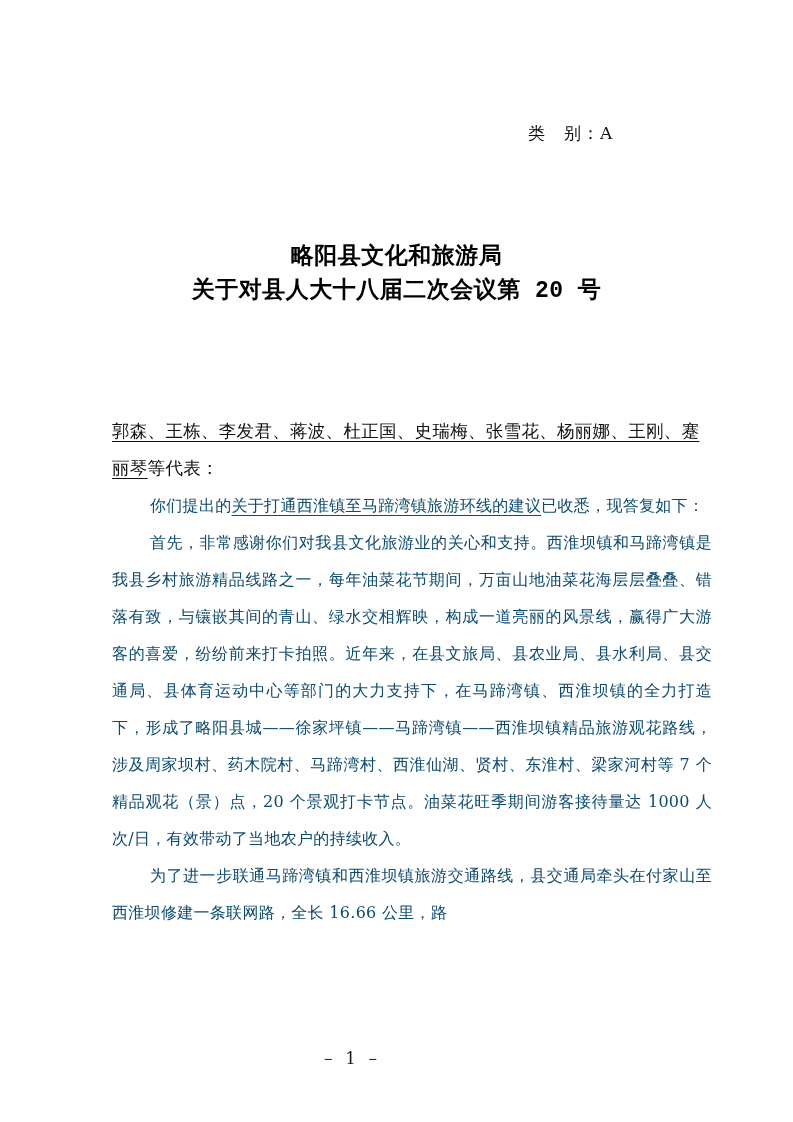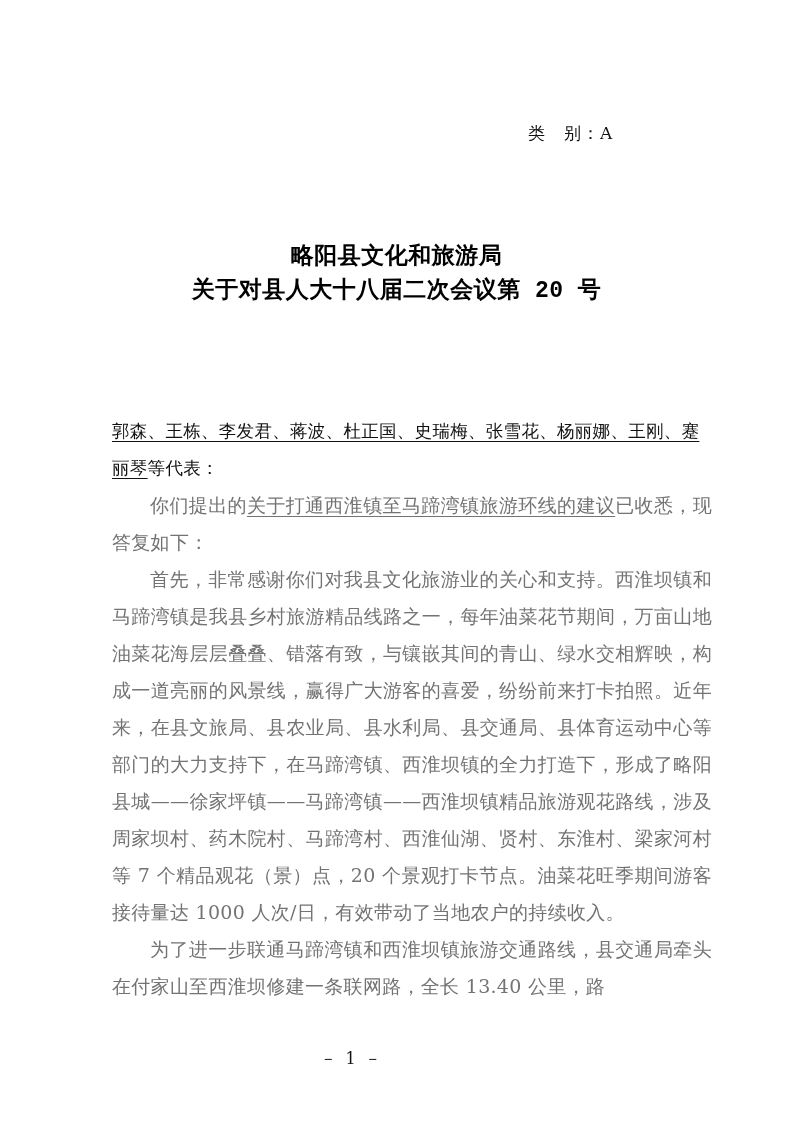--- a/index.html
+++ b/index.html
@@ -55,24 +55,24 @@
     white-space: pre;
   }
   .body-block {
     position: absolute;
     left: 112px;
     top: 393px;
     width: 600px;
     margin-top: 20px;
   }
   .para {
-    font-size: 19px;
+    font-size: 16px;
     line-height: 37px;
     margin: 0;
-    color: #737373;
+    color: #0c4a6e;
     text-align: justify;
     letter-spacing: 0.3px;
   }
   .para.indent {
     text-indent: 38px;
   }
   .addressee {
     font-size: 17.5px;
     line-height: 37px;
     margin: 0;
@@ -114,21 +114,21 @@
   </div>
 
   <div class="body-block">
 
     <p class="addressee"><span class="u">郭森、王栋、李发君、蒋波、杜正国、史瑞梅、张雪花、杨丽娜、王刚、蹇丽琴</span><span>等代表：</span></p>
 
     <p class="para indent"><span>你们提出的</span><span class="u">关于打通西淮镇至马蹄湾镇旅游环线的建议</span><span>已收悉，现答复如下：</span></p>
 
     <p class="para indent">首先，非常感谢你们对我县文化旅游业的关心和支持。西淮坝镇和马蹄湾镇是我县乡村旅游精品线路之一，每年油菜花节期间，万亩山地油菜花海层层叠叠、错落有致，与镶嵌其间的青山、绿水交相辉映，构成一道亮丽的风景线，赢得广大游客的喜爱，纷纷前来打卡拍照。近年来，在县文旅局、县农业局、县水利局、县交通局、县体育运动中心等部门的大力支持下，在马蹄湾镇、西淮坝镇的全力打造下，形成了略阳县城——徐家坪镇——马蹄湾镇——西淮坝镇精品旅游观花路线，涉及周家坝村、药木院村、马蹄湾村、西淮仙湖、贤村、东淮村、梁家河村等 7 个精品观花（景）点，20 个景观打卡节点。油菜花旺季期间游客接待量达 1000 人次/日，有效带动了当地农户的持续收入。</p>
 
-    <p class="para indent">为了进一步联通马蹄湾镇和西淮坝镇旅游交通路线，县交通局牵头在付家山至西淮坝修建一条联网路，全长 13.40 公里，路</p>
+    <p class="para indent">为了进一步联通马蹄湾镇和西淮坝镇旅游交通路线，县交通局牵头在付家山至西淮坝修建一条联网路，全长 16.66 公里，路</p>
 
   </div>
 
   <div class="footer">
     <span class="page-num">－ 1 －</span>
   </div>
 
 </div>
 
 </body></html>

